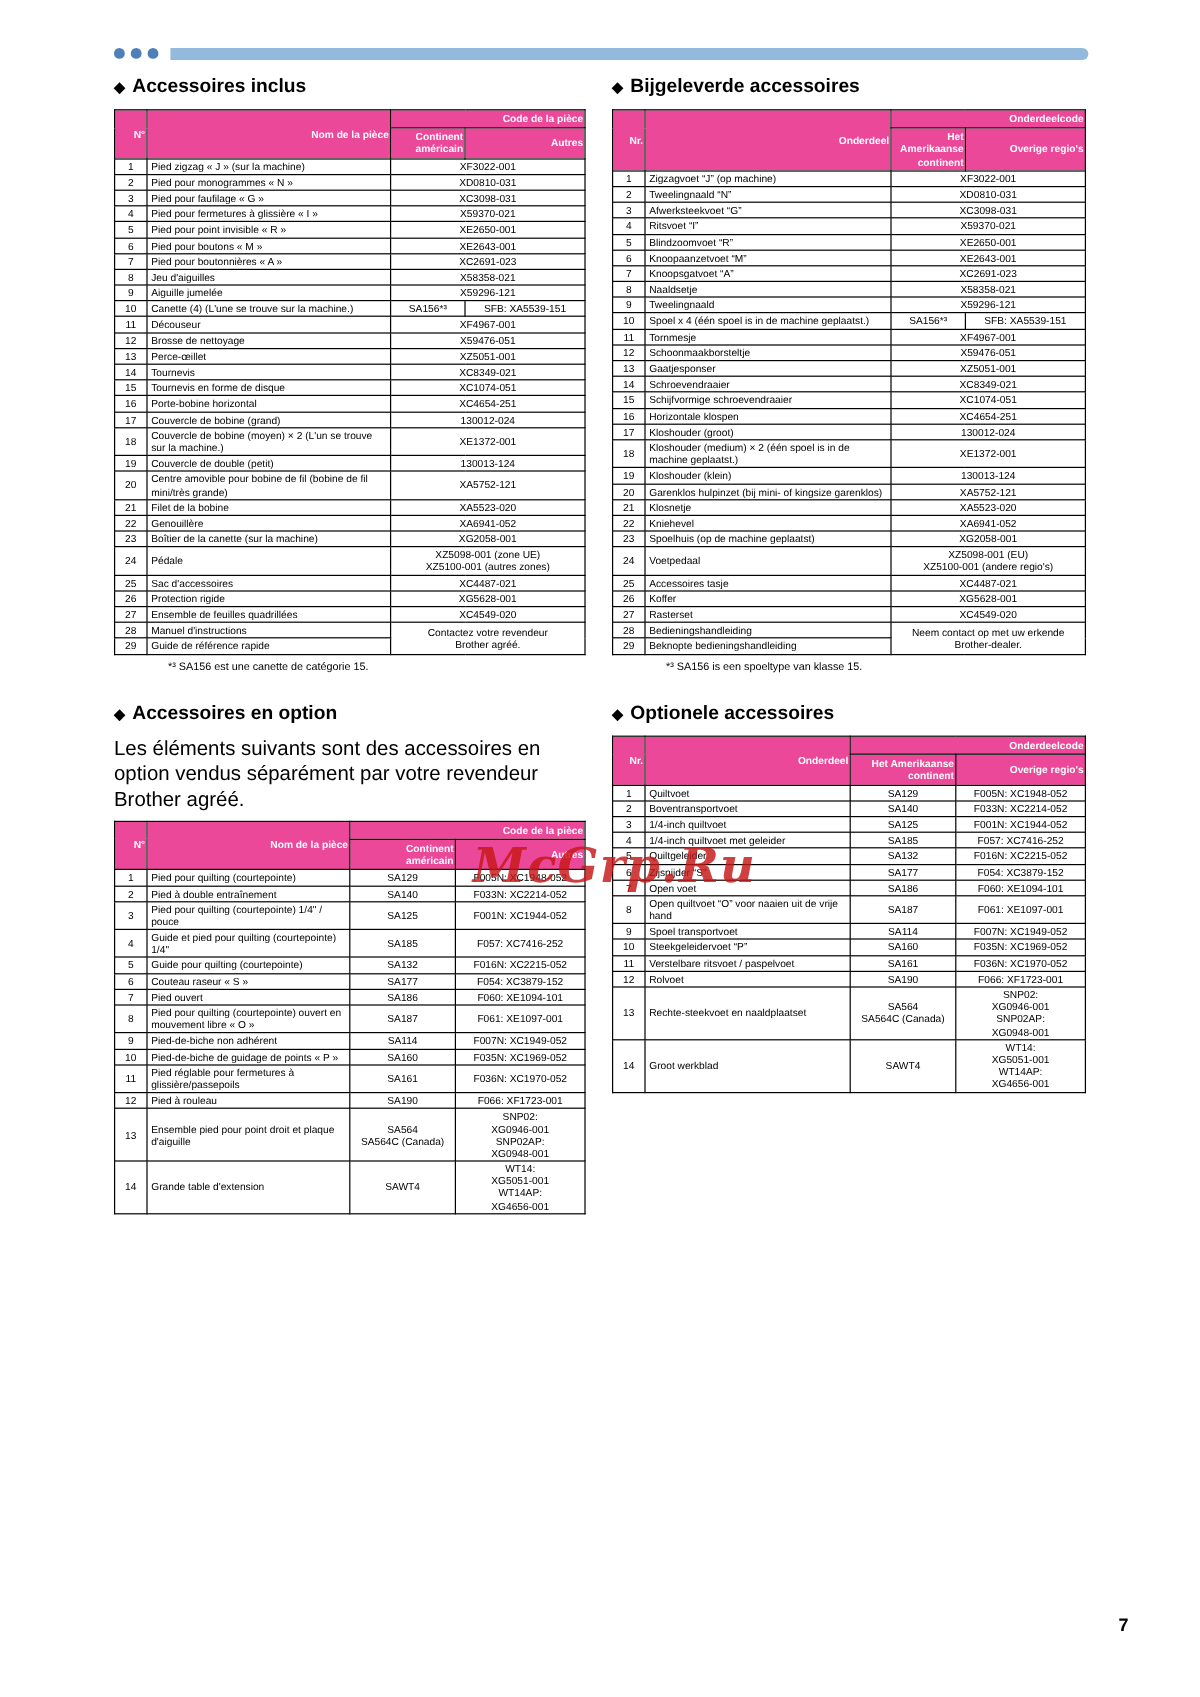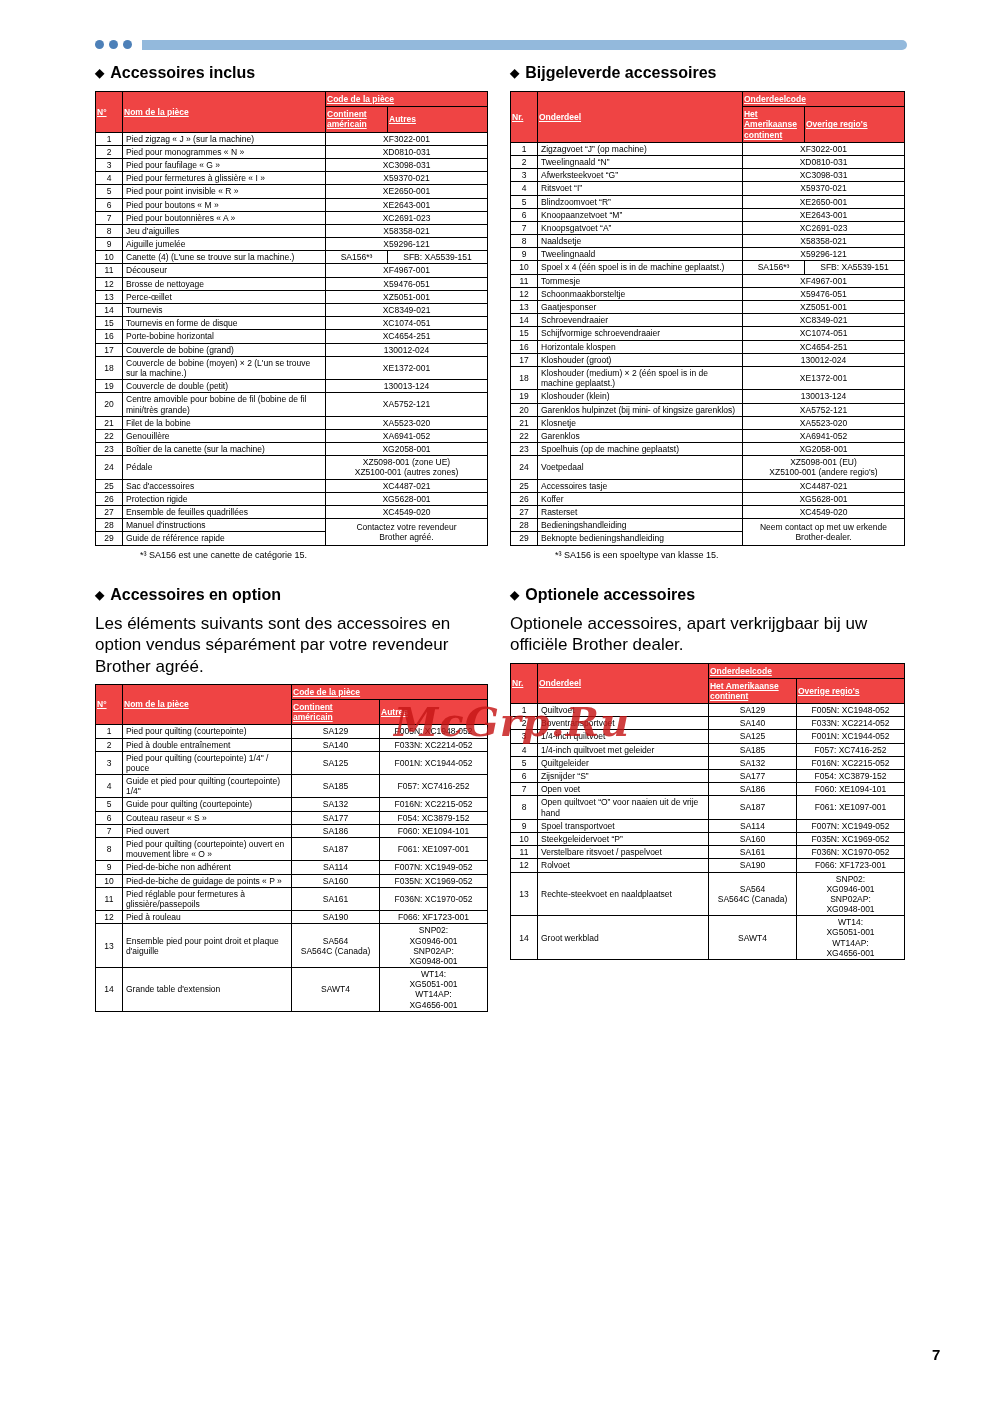--- a/index.html
+++ b/index.html
@@ -19,21 +19,21 @@
   #block-opt-fr { left:95px;  top:586px; width:393px; }
   #block-opt-nl { left:510px; top:586px; width:395px; }
 
   .section-title { font-size:16px; font-weight:bold; margin-bottom:9px; display:flex; align-items:center; gap:6px; }
   .diamond { font-size:12px; line-height:1; }
 
   .intro { font-size:17px; line-height:1.25; margin:0 0 7px 0; min-height:30px; }
 
   table.acc { border-collapse:collapse; width:100%; table-layout:fixed; }
   table.acc th, table.acc td { border:1px solid #000; font-size:8.5px; line-height:1.2; padding:1px 3px; vertical-align:middle; overflow:hidden; }
-  table.acc thead th { background:#ef4444; color:#fff; text-align:left; font-weight:bold; padding:2px 1px;text-decoration:underline; }
+  table.acc thead th { background:#ec4899; color:#fff; text-align:right; font-weight:bold; padding:2px 1px; }
   table.acc td.c { text-align:center; }
   .pre { white-space:pre-line; }
 
   col.w-num { width:27px; }
   col.w-cont-inc { width:62px; }
   col.w-other-inc { width:100px; }
   col.w-cont-opt { width:88px; }
   col.w-other-opt { width:108px; }
 
   .footnote { font-size:9px; margin-top:4px;margin-left:45px; }
@@ -363,21 +363,21 @@
             <td>Garenklos hulpinzet (bij mini- of kingsize garenklos)</td>
             <td class="c pre" colspan="2">XA5752-121</td>
           </tr>
           <tr>
             <td class="c">21</td>
             <td>Klosnetje</td>
             <td class="c pre" colspan="2">XA5523-020</td>
           </tr>
           <tr>
             <td class="c">22</td>
-            <td>Garenklos</td>
+            <td>Kniehevel</td>
             <td class="c pre" colspan="2">XA6941-052</td>
           </tr>
           <tr>
             <td class="c">23</td>
             <td>Spoelhuis (op de machine geplaatst)</td>
             <td class="c pre" colspan="2">XG2058-001</td>
           </tr>
           <tr>
             <td class="c">24</td>
             <td>Voetpedaal</td>
@@ -533,21 +533,20 @@
           </tr>
         </tbody>
     </table>
   </section>
 
   <section class="block" id="block-opt-nl">
     <h2 class="section-title">
       <span class="diamond">◆</span>
       <span>Optionele accessoires</span>
     </h2>
-    <p class="intro">Optionele accessoires, apart verkrijgbaar bij uw officiële Brother dealer.</p>
     <table class="acc">
       <colgroup>
           <col class="w-num">
           <col>
           <col class="w-cont-opt">
           <col class="w-other-opt">
         </colgroup>
       <thead>
         <tr>
           <th rowspan="2">Nr.</th>

